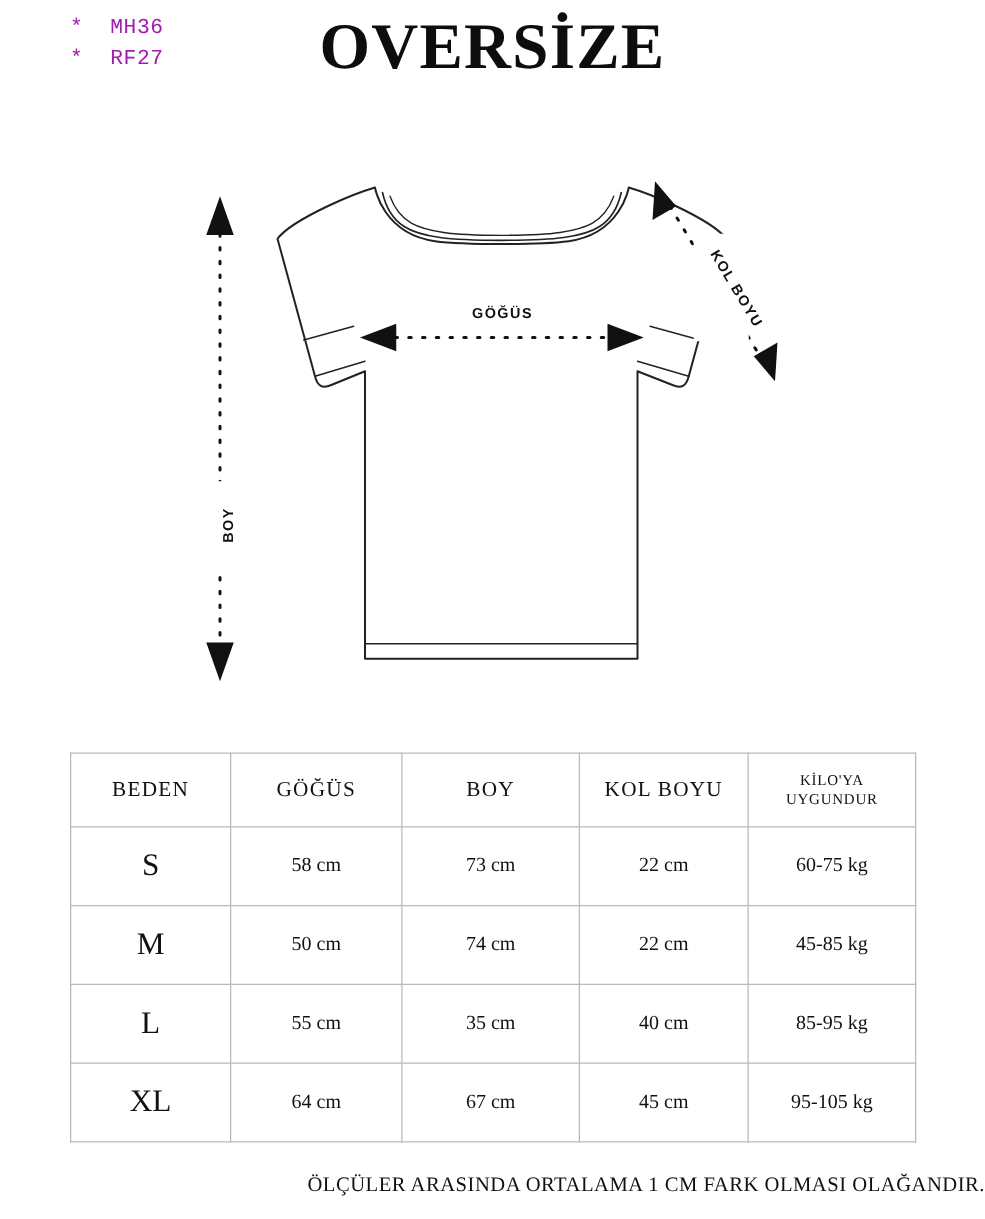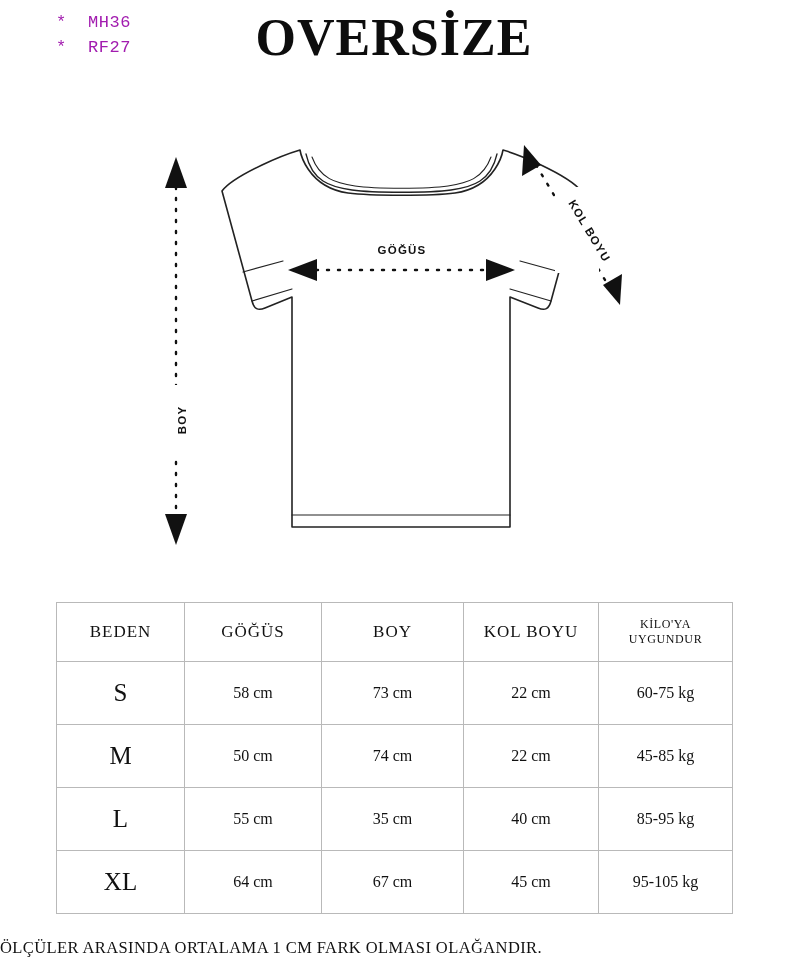--- a/index.html
+++ b/index.html
@@ -85,21 +85,21 @@
   }
   #size-table tbody td.size-label {
     font-size: 25px;
   }
 
   #footnote {
     position: absolute;
     left: 0;
     right: 0;
     top: 938px;
-    text-align: left;
+    text-align: right;
     font-family: "Liberation Serif", serif;
     font-size: 16.5px;
     letter-spacing: 0.4px;
     color: #111;
   }
 </style>
 </head>
 <body>
 
 <div id="codes">

